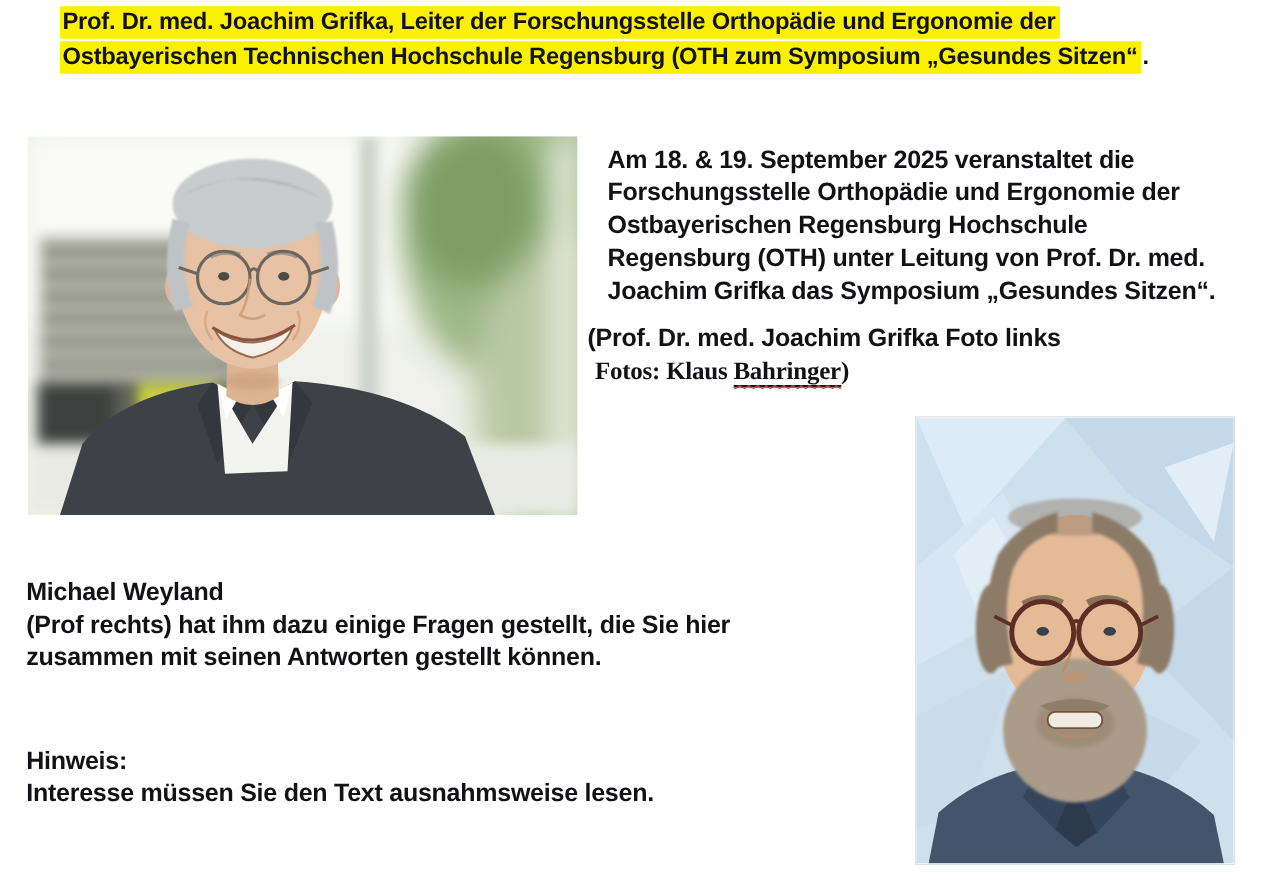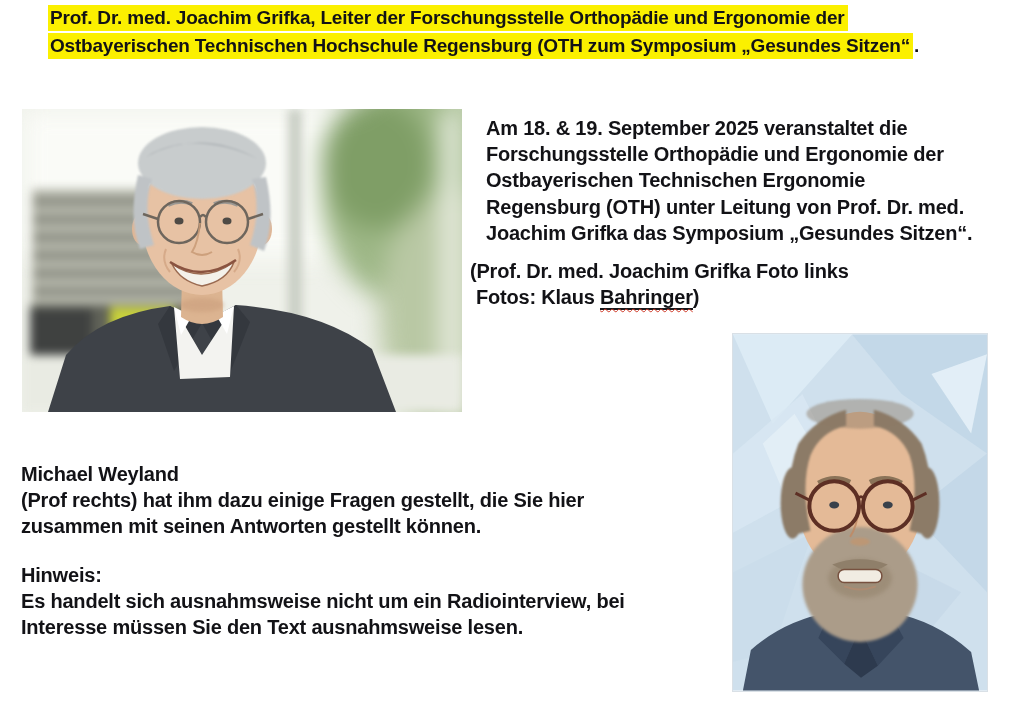--- a/index.html
+++ b/index.html
@@ -39,23 +39,23 @@
   .photo-right {
     left: 732px; top: 333px; width: 256px; height: 359px;
     border: 1px solid #d9e0e6;
     box-sizing: border-box;
   }
   
   .tblock { position: absolute; font-size: 20px; line-height: 26.2px; }
   .tblock div { white-space: nowrap; }
   .intro   { left: 470px; top: 115px; margin-left: 16px; }
   .caption { left: 470px; top: 258px; }
-  .caption .cap-line2 { padding-left: 6px; }
+  .caption .cap-line2 { padding-left: 6px; font-family: Liberation Serif, serif; }
   .interviewer { left: 21px; top: 461px; }
-  .note        { left: 21px; top: 562px; }
+  .note        { left: 21px; top: 596px; }
   .misspelled {
     border-bottom: 2px solid #17171b;
     text-decoration: underline;
     text-decoration-style: wavy;
     text-decoration-color: #cf3a28;
     text-decoration-thickness: 1px;
     text-underline-offset: 4px;
   }
 </style>
 </head>
@@ -130,21 +130,21 @@
         <path d="M216 140 Q221 152 212 163" stroke="#cf9f7d" stroke-width="2" fill="none" opacity="0.7"></path>
         <path d="M150 155 Q180 176 212 153 Q205 172 180 177 Q158 172 150 155 Z" fill="#f4f1ea" stroke="#9a6a50" stroke-width="1.5"></path>
         <path d="M148 153 Q180 174 214 151" stroke="#8a5340" stroke-width="2.5" fill="none"></path>
       </g>
     </svg>
   </figure>
 
   <section class="tblock intro">
     <div>Am 18. &amp; 19. September 2025 veranstaltet die</div>
     <div>Forschungsstelle Orthopädie und Ergonomie der</div>
-    <div>Ostbayerischen Technischen Ergonomie</div>
+    <div>Ostbayerischen Regensburg Hochschule</div>
     <div>Regensburg (OTH) unter Leitung von Prof. Dr. med.</div>
     <div>Joachim Grifka das Symposium „Gesundes Sitzen“.</div>
   </section>
 
   <section class="tblock caption">
     <div>(Prof. Dr. med. Joachim Grifka Foto links</div>
     <div class="cap-line2"><span>Fotos: Klaus </span><span class="misspelled">Bahringer</span><span>)</span></div>
   </section>
 
   <figure class="photo photo-right">
@@ -201,17 +201,16 @@
   </figure>
 
   <section class="tblock interviewer">
     <div>Michael Weyland</div>
     <div>(Prof rechts) hat ihm dazu einige Fragen gestellt, die Sie hier</div>
     <div>zusammen mit seinen Antworten gestellt können.</div>
   </section>
 
   <section class="tblock note">
     <div>Hinweis:</div>
-    <div>Es handelt sich ausnahmsweise nicht um ein Radiointerview, bei</div>
     <div>Interesse müssen Sie den Text ausnahmsweise lesen.</div>
   </section>
 
 </div>
 
 </body></html>

